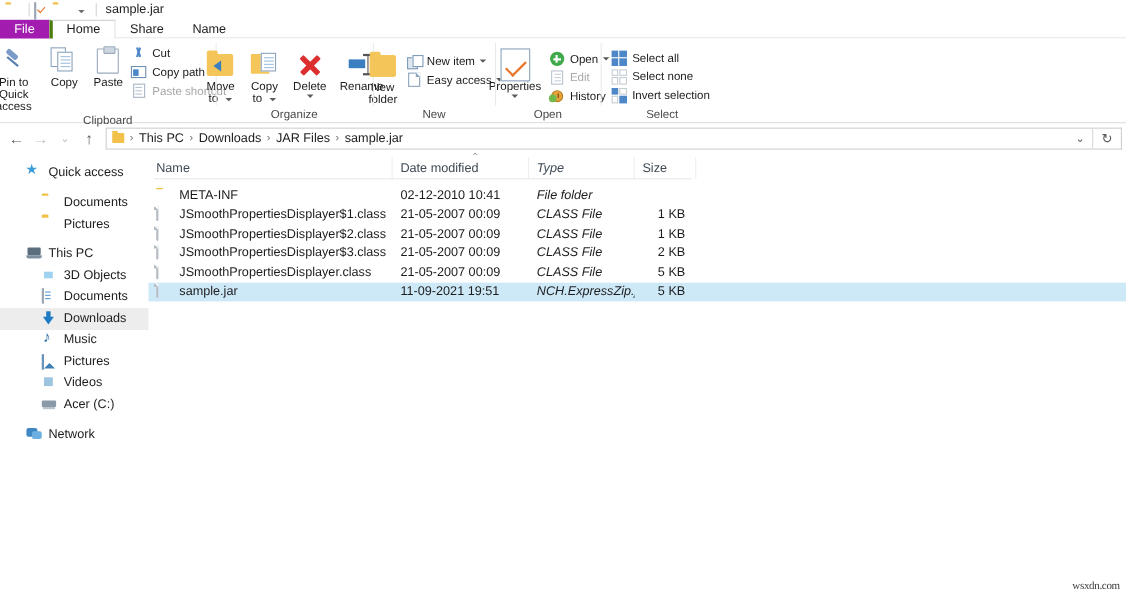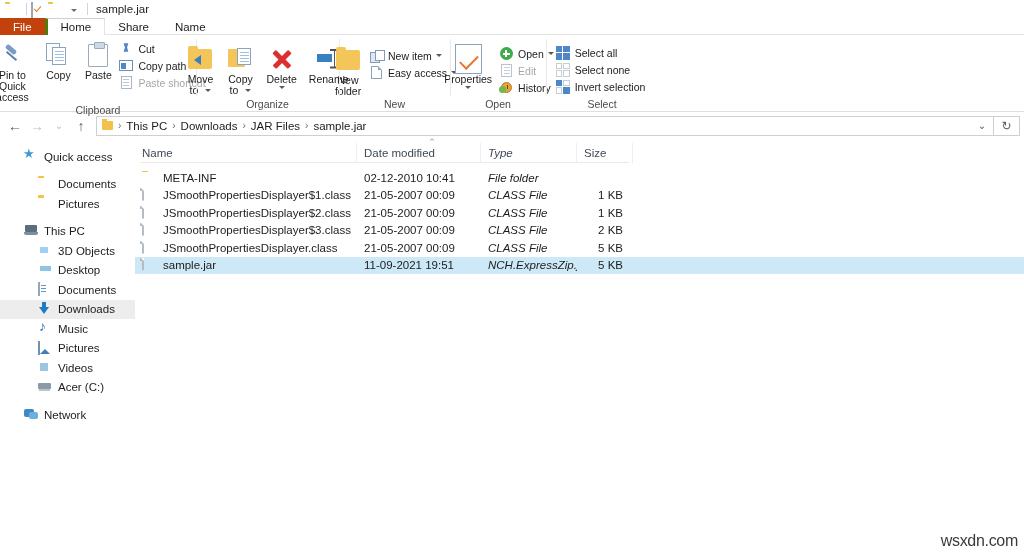--- a/index.html
+++ b/index.html
@@ -46,21 +46,21 @@
 
   
   .tabstrip{ height:17px; display:flex; align-items:stretch; background:#fff; position:relative;}
   .tabstrip:after{
     content:""; position:absolute; left:0; right:0; bottom:0; height:1px; background:#e3e3e3;
   }
   .tab{
     padding:0 13px; display:flex; align-items:center; justify-content:center;
     font-size:11.5px; color:#1c1c1c; cursor:default; position:relative; z-index:2;
   }
-  .tab.file{ background:#c2410c; color:#fff; min-width:43px; }
+  .tab.file{ background:#a21caf; color:#fff; min-width:43px; }
   .tab.active{ background:#fff; border-top:1.5px solid #d0d0d0;
                border-left:3px solid #4d7c0f; border-right:1px solid #e3e3e3;}
 
   
   .ribbon{
     height:77px; background:#fff; display:flex; position:relative;
     border-bottom:1px solid #dfdfdf;
   }
   .rgroup{
     display:flex; flex-direction:column; align-items:center;
@@ -266,22 +266,22 @@
   .c-size{ width:56px; }
   .fico{ width:14px; height:14px; margin-right:7px; flex:0 0 14px; position:relative;}
   .f-folder{ width:12px;height:10px;background:#f2c14a;border-radius:1px; position:relative; top:1px;}
   .f-folder:before{ content:""; position:absolute; left:0; top:-2.5px; width:6px;height:2.5px;background:#f2c14a;
                     border-radius:1px 1px 0 0;}
   .f-file{ width:11px;height:13px; background:#fefefe; border:1.1px solid #b4bcc4; position:relative;
            top:0px; border-radius:1px;}
   .f-file:after{ content:""; position:absolute; right:-1px; top:-1px; width:0;height:0;
                  border-top:4px solid #ffffff; border-left:4px solid #b4bcc4;}
 
-  .watermark{ position:absolute; right:6px; bottom:8px; font-size:16px; color:#3b3b3b;
-              font-family:Liberation Sans, sans-serif; letter-spacing:-0.3px;}
+  .watermark{ position:absolute; right:6px; bottom:20px; font-size:10px; color:#3b3b3b;
+              font-family:Liberation Serif, serif; letter-spacing:-0.3px;}
 </style>
 </head>
 <body>
 
 <div class="titlebar">
   <span class="qa-ico"><span class="folder-mini"></span></span>
   <span class="qa-sep"></span>
   <span class="qa-ico"><span class="props-mini"></span></span>
   <span class="qa-ico"><span class="folder-mini"></span></span>
   <span class="qa-caret"></span>
@@ -549,24 +549,20 @@
 
     <div class="nav-item">
       <span class="nav-ico"><span class="i-pc"></span></span>
       <span>This PC</span>
     </div>
     <div class="nav-item lvl2">
       <span class="nav-ico"><span class="i-3d"></span></span>
       <span>3D Objects</span>
     </div>
     <div class="nav-item lvl2">
-      <span class="nav-ico"><span class="i-desk"></span></span>
-      <span>Desktop</span>
-    </div>
-    <div class="nav-item lvl2">
       <span class="nav-ico"><span class="i-doc2"></span></span>
       <span>Documents</span>
     </div>
     <div class="nav-item lvl2 sel">
       <span class="nav-ico"><span class="i-down"></span></span>
       <span>Downloads</span>
     </div>
     <div class="nav-item lvl2">
       <span class="nav-ico"><span class="i-music"></span></span>
       <span>Music</span>

